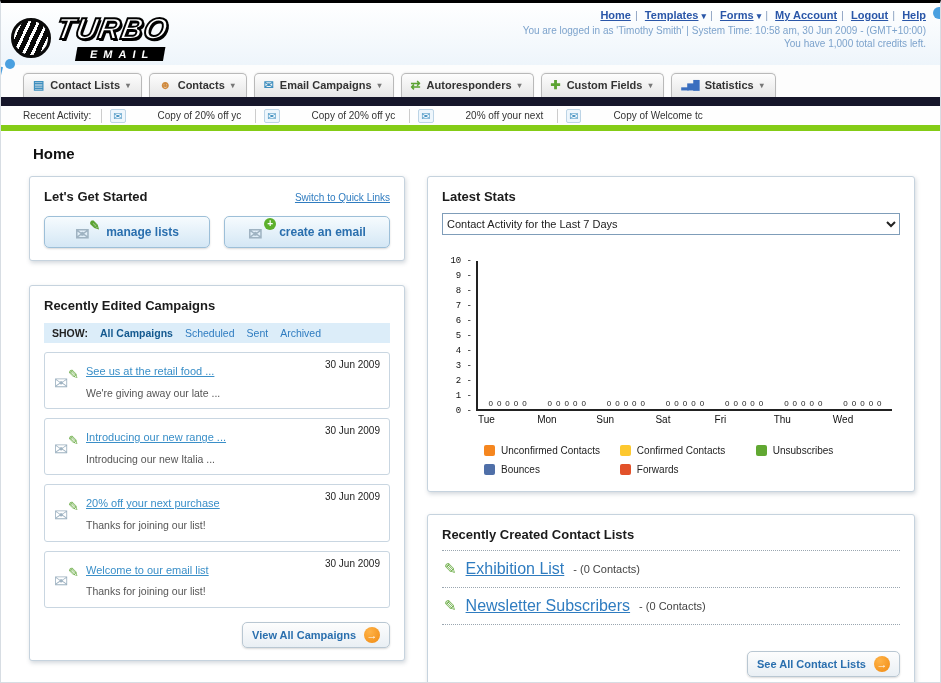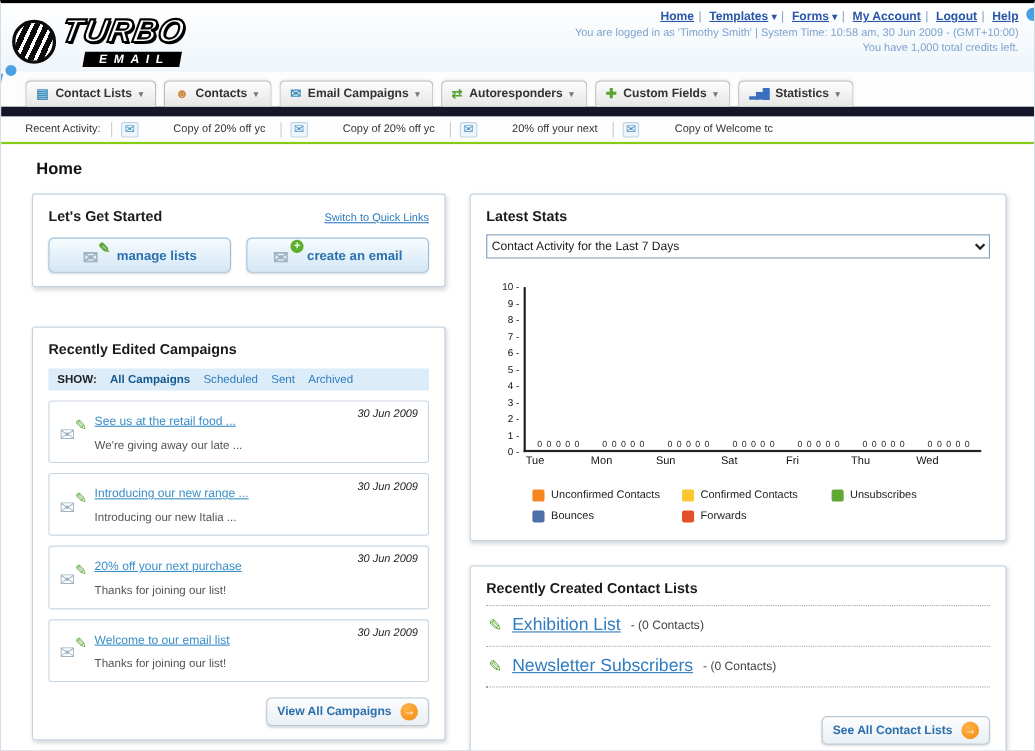--- a/index.html
+++ b/index.html
@@ -31,21 +31,21 @@
   .tab-ic { font-size:12px; line-height:12px; }
   .ic-list { color:#3f8fbf; }
   .ic-person { color:#d08a3e; }
   .ic-mail { color:#3f8fbf; }
   .ic-reply { color:#5ba332; font-weight:bold; }
   .ic-plus { color:#5ba332; }
   .ic-bars { color:#3a6ebf; font-size:9px; letter-spacing:-1px; }
   .dark-bar { height:9px; background:#16162a; }
 
   
-  .activity-row { display:flex; align-items:center; gap:6px; height:25px; padding:0 0 0 22px; background:#fefefe; border-bottom:2px solid #84cc16; font-size:10px; color:#333; }
+  .activity-row { display:flex; align-items:center; gap:6px; height:25px; padding:0 0 0 22px; background:#fefefe; border-bottom:6px solid #84cc16; font-size:10px; color:#333; }
   .activity-label { margin-right:4px; }
   .activity-item { display:flex; align-items:center; gap:4px; padding:0 8px; border-left:1px solid #ccc; cursor:pointer; }
   .activity-item:first-of-type { border-left:none; }
   .activity-item .mini-mail { color:#3f8fbf; font-size:11px; border:1px solid #bcd4e6; background:#eef6fc; border-radius:2px; padding:0 2px; line-height:12px; }
   .activity-item .txt { color:#333;padding-left:28px; }
 
   
   .content { padding:10px 25px 0 28px; }
   .page-title { font-size:15px; font-weight:bold; color:#111; margin:4px 0 14px 4px; }
   .columns { display:flex; gap:22px; align-items:flex-start; }
@@ -59,40 +59,40 @@
   .gs-head { display:flex; justify-content:space-between; align-items:baseline; }
   .gs-link { font-size:10px; color:#2f7cc0; text-decoration:underline; cursor:pointer;text-align:center; }
   .gs-buttons { display:flex; gap:14px; margin-top:12px; }
   .gs-btn { position:relative; flex:1; height:32px; border:1px solid #9dbfd8; border-radius:5px; background:linear-gradient(180deg,#f6fbfe,#d4e7f5); display:flex; align-items:center; justify-content:center; gap:9px; font-size:12px; font-weight:bold; color:#2a6fae; cursor:pointer; box-shadow:0 1px 2px rgba(0,0,0,0.15); }
   .combo-ic { position:relative; display:inline-block; width:22px; height:18px; }
   .combo-ic .base { position:absolute; left:0; bottom:-2px; font-size:17px; color:#9fb3c2; line-height:17px; }
   .combo-ic .pen { position:absolute; right:-3px; top:-5px; font-size:13px; color:#5ba332; }
   .combo-ic .plus-badge { position:absolute; right:-6px; top:-5px; width:12px; height:12px; border-radius:50%; background:#5cb02c; color:#fff; font-size:10px; line-height:12px; text-align:center; font-weight:bold; }
 
   
-  .campaigns-panel { margin-top:36px; }
+  .campaigns-panel { margin-top:24px; }
   .filter-bar { display:flex; align-items:center; gap:12px; background:#dcedf9; margin-top:10px; padding:4px 8px; font-size:10.5px; }
   .filter-bar .show-label { color:#222; font-weight:bold; }
   .filter-link { color:#2f7cc0; text-decoration:none; cursor:pointer; }
   .filter-link.active { color:#14598f; font-weight:bold; }
   .camp-item { display:flex; align-items:center; gap:10px; border:1px solid #c9d6e1; border-radius:3px; margin-top:9px; padding:6px 9px; min-height:42px; cursor:pointer; }
   .camp-text { line-height:1.35; }
   .camp-title { font-size:11px; color:#3a8fc8; text-decoration:underline; cursor:pointer; }
   .camp-sub { font-size:10.5px; color:#555;text-align:right; }
-  .camp-date { margin-left:auto; align-self:flex-start; font-size:10px; color:#222; white-space:nowrap;font-style:italic; }
+  .camp-date { margin-left:auto; align-self:flex-start; font-size:10px; color:#222; white-space:nowrap; }
   .view-all-row { text-align:right; margin-top:14px; }
   .pill-btn { display:inline-flex; align-items:center; gap:8px; border:1px solid #b9c7d2; border-radius:5px; background:linear-gradient(180deg,#fdfdfd,#e9eff4); padding:4px 9px; font-size:11px; font-weight:bold; color:#2a6fae; cursor:pointer; box-shadow:0 1px 2px rgba(0,0,0,0.15); }
   .circle-arrow { display:inline-flex; align-items:center; justify-content:center; width:16px; height:16px; border-radius:50%; background:radial-gradient(circle at 35% 30%,#ffb347,#f08a12); color:#fff; font-size:11px; font-weight:bold; }
 
   
   .stats-panel { }
   .stats-select { width:100%; margin-top:9px; font-size:11px; height:22px; color:#222; border:1px solid #7f9db9; background:#fff; }
   .chart-wrap { margin:26px 8px 0 8px; }
   .chart-flex { display:flex; }
-  .y-axis { width:26px; height:150px; display:flex; flex-direction:column; justify-content:space-between; align-items:flex-end; font-size:9px; color:#111; padding-right:4px; }
+  .y-axis { width:26px; height:150px; display:flex; flex-direction:column; justify-content:space-between; align-items:flex-end; font-size:9px; color:#111; padding-right:4px;font-family:Liberation Mono, monospace; }
   .y-axis span { line-height:0; }
   .y-axis span::after { content:" -"; }
   .chart-plot { flex:1; height:150px; border-left:2px solid #222; border-bottom:2px solid #222; display:flex; }
   .chart-group { flex:1; position:relative; display:flex; align-items:flex-end; justify-content:center; }
   .chart-values { display:flex; gap:4px; font-size:8px; color:#222; margin-bottom:1px; }
   .chart-days { display:flex; margin-left:28px; margin-top:3px; }
   .chart-day { flex:1; text-align:left; font-size:10px; color:#111; }
   .chart-legend { display:flex; flex-wrap:wrap; margin:20px 0 4px 34px; row-gap:8px; }
   .legend-item { width:33.3%; display:flex; align-items:center; gap:6px; font-size:10px; color:#222; }
   .legend-swatch { display:inline-block; width:11px; height:11px; border-radius:2px; }

